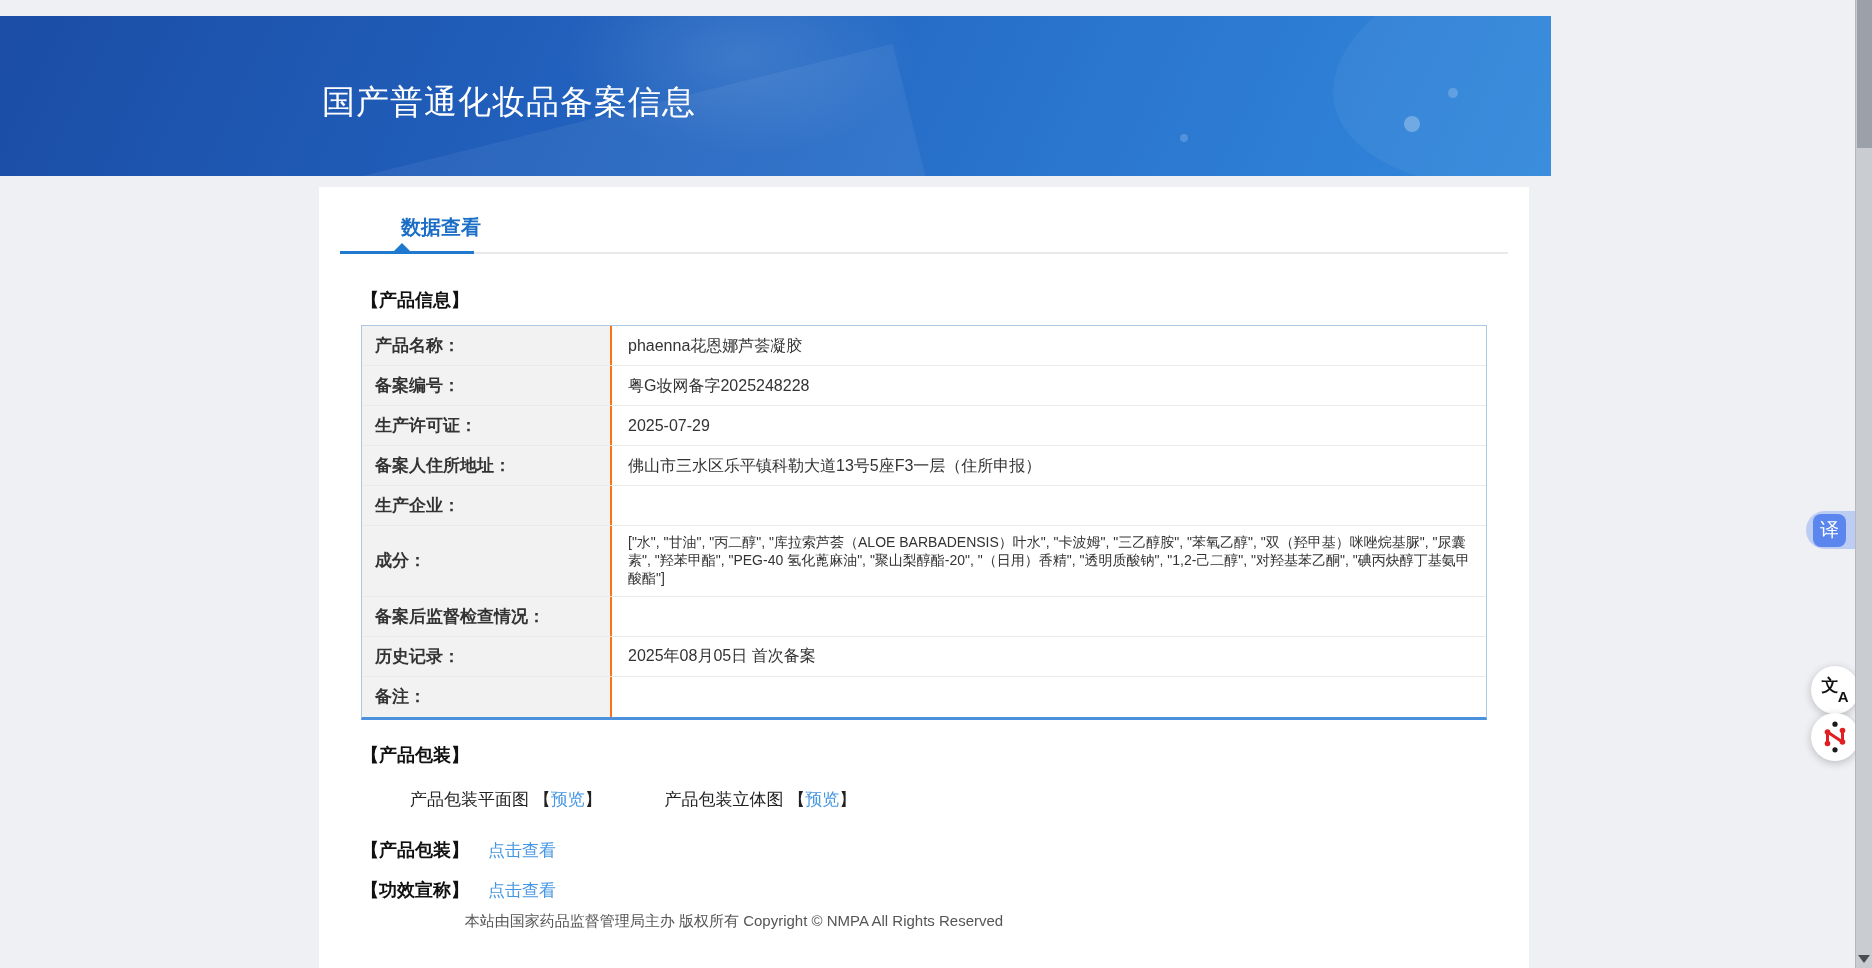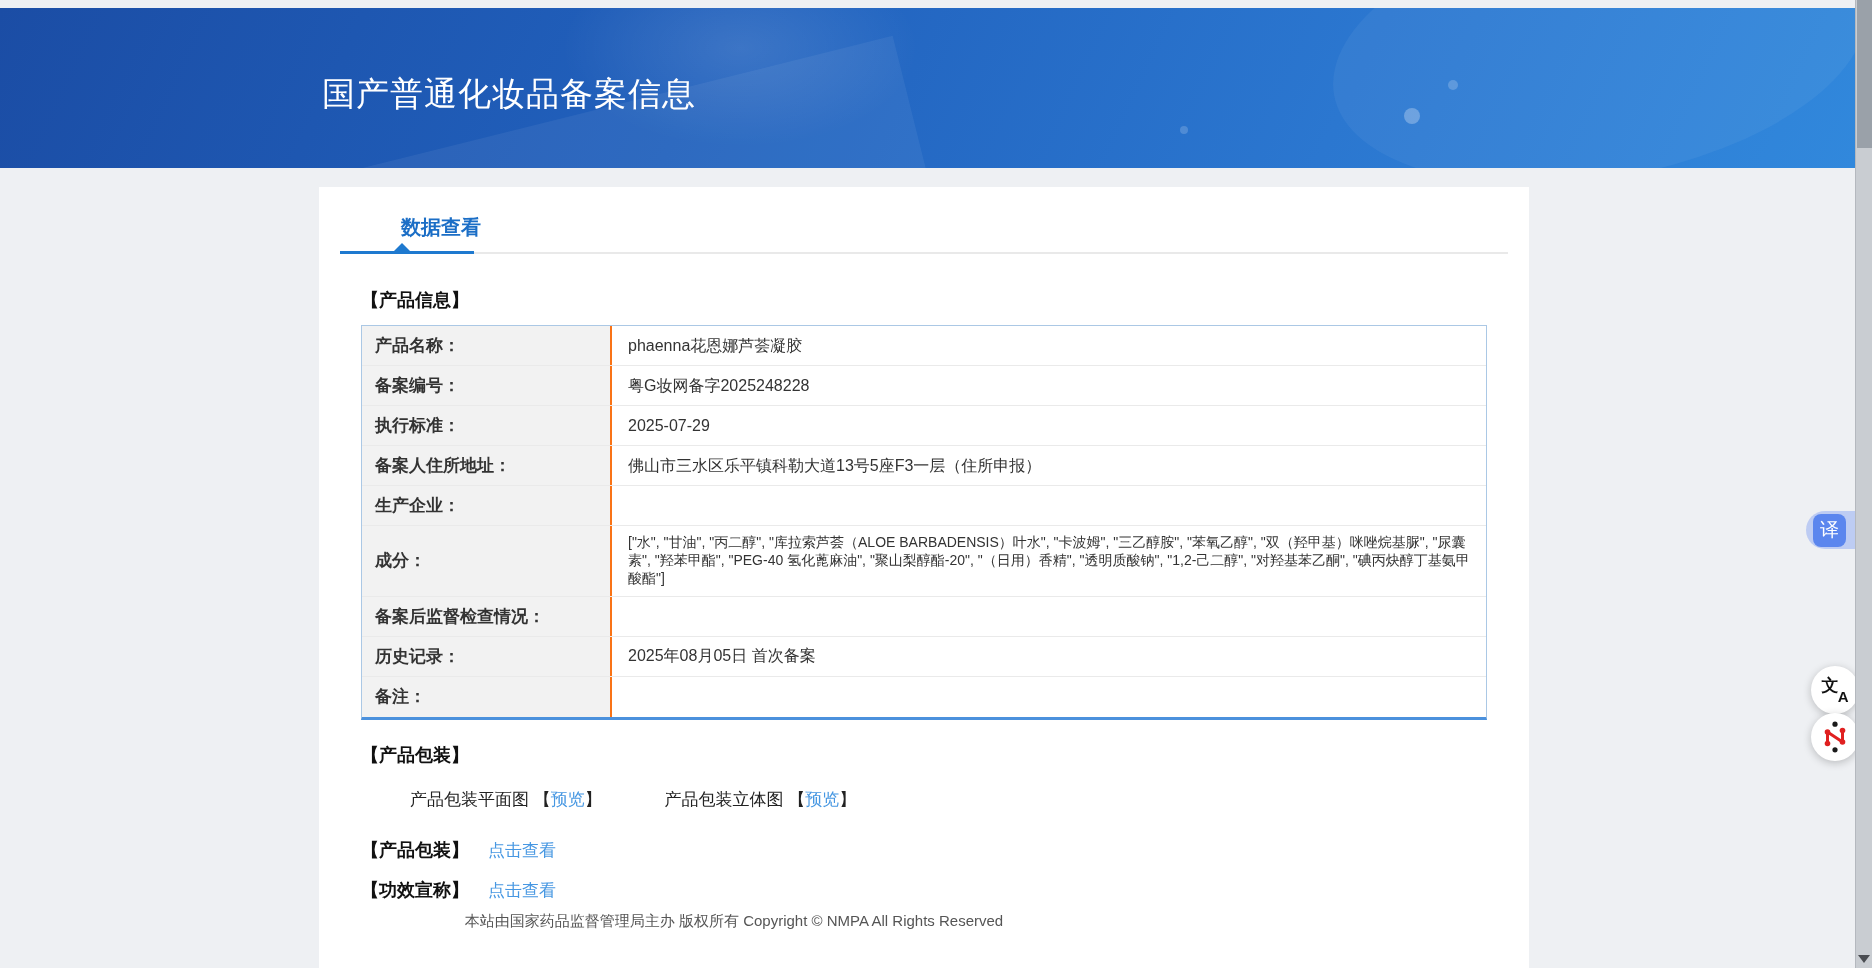--- a/index.html
+++ b/index.html
@@ -5,21 +5,21 @@
   html,body { margin:0; padding:0; }
   body {
     width:1872px; height:968px; position:relative; overflow:hidden;
     background:#eef0f3;
     font-family:"Liberation Sans","DejaVu Sans",sans-serif;
     color:#333;
   }
 
   
   .header {
-    position:absolute; left:0; top:8px; width:1855px; height:160px; overflow:hidden;
+    position:absolute; left:0; top:16px; width:1551px; height:160px; overflow:hidden;
     background:linear-gradient(115deg,#1b4da5 0%, #2161bd 38%, #2b77d0 72%, #3188dc 100%);
     text-decoration:underline;
   }
   .h-band {
     position:absolute; left:370px; top:92px; width:560px; height:240px;
     background:rgba(255,255,255,0.06); transform:rotate(-14deg);
   }
   .h-glow {
     position:absolute; left:560px; top:-60px; width:360px; height:200px; border-radius:50%;
     background:radial-gradient(rgba(255,255,255,0.12), rgba(255,255,255,0) 70%);
@@ -142,21 +142,21 @@
   <div class="info-table">
     <div class="trow">
       <div class="tlabel">产品名称：</div>
       <div class="tvalue">phaenna花恩娜芦荟凝胶</div>
     </div>
     <div class="trow">
       <div class="tlabel">备案编号：</div>
       <div class="tvalue">粤G妆网备字2025248228</div>
     </div>
     <div class="trow">
-      <div class="tlabel">执行标准：</div>
+      <div class="tlabel">生产许可证：</div>
       <div class="tvalue">2025-07-29</div>
     </div>
     <div class="trow">
       <div class="tlabel">备案人住所地址：</div>
       <div class="tvalue">佛山市三水区乐平镇科勒大道13号5座F3一层（住所申报）</div>
     </div>
     <div class="trow mid">
       <div class="tlabel">生产企业：</div>
     </div>
     <div class="trow small">

